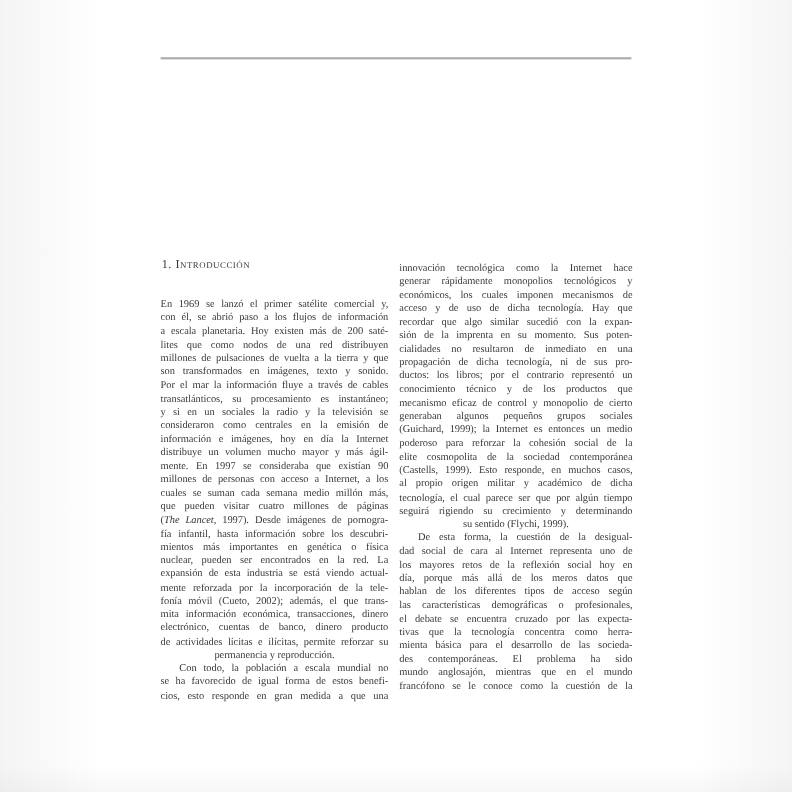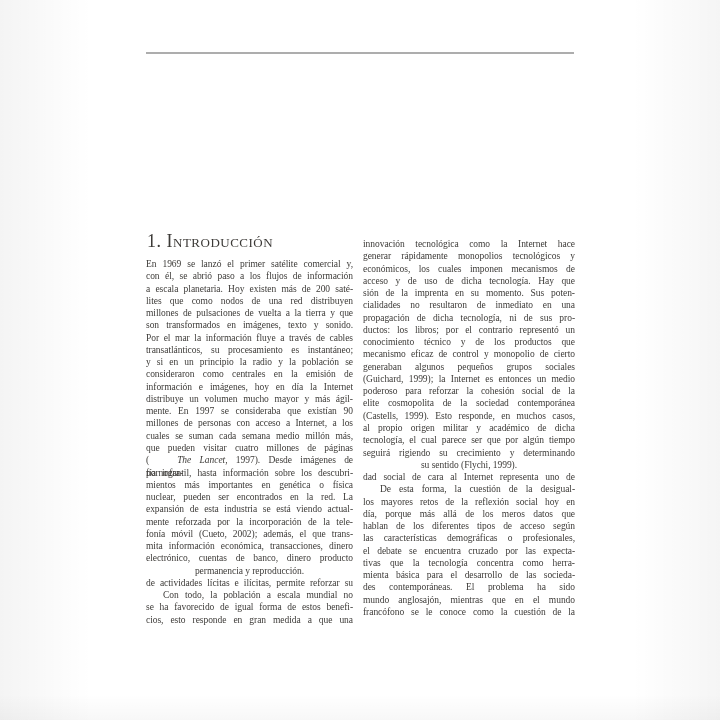--- a/index.html
+++ b/index.html
@@ -30,39 +30,39 @@
     background: linear-gradient(to top, rgba(0,0,0,0.03), rgba(0,0,0,0));
     pointer-events: none;
   }
   .top-rule {
     position: absolute; left: 146px; top: 52px;
     width: 428px; height: 2px;
     background: var(--rule-color, #adadad);
   }
   .heading {
     position: absolute; left: 147px; top: 234px;
-    font-size: 18px; line-height: 14px;
+    font-size: 11px; line-height: 14px;
     font-variant: small-caps;
     letter-spacing: 0.5px;
     color: var(--text-color, #3c3a37);
   }
   .col {
     position: absolute;
     color: var(--text-color, #3c3a37);
     font-size: 9.5px;
     line-height: 12.28px;
     letter-spacing: -0.05px;
   }
-  .col-left  { left: 146px; top: 258px; width: 207px; }
+  .col-left  { left: 146px; top: 271px; width: 207px; }
   .col-right { left: 363px; top: 238px; width: 212px; }
   .line { height: 12.28px; white-space: normal; }
   .line.j { text-align: justify; text-align-last: justify; }
   .line.flush { text-align: center; }
   .line.indent { padding-left: 17px; }
-  .em { font-style: italic; margin-left: 28px; }
+  .em { font-style: italic; }
 </style>
 </head>
 <body style="background: rgb(244, 244, 242);">
 
 <div class="page">
   <div class="edge-left"></div>
   <div class="edge-right"></div>
   <div class="edge-bottom"></div>
 
   <div class="top-rule"></div>
@@ -71,65 +71,66 @@
 
   <div class="col col-left">
       <div class="line j"><span>En 1969 se lanzó el primer satélite comercial y,</span></div>
       <div class="line j"><span>con él, se abrió paso a los flujos de información</span></div>
       <div class="line j"><span>a escala planetaria. Hoy existen más de 200 saté-</span></div>
       <div class="line j"><span>lites que como nodos de una red distribuyen</span></div>
       <div class="line j"><span>millones de pulsaciones de vuelta a la tierra y que</span></div>
       <div class="line j"><span>son transformados en imágenes, texto y sonido.</span></div>
       <div class="line j"><span>Por el mar la información fluye a través de cables</span></div>
       <div class="line j"><span>transatlánticos, su procesamiento es instantáneo;</span></div>
-      <div class="line j"><span>y si en un principio la radio y la población se</span></div>
+      <div class="line j"><span>y si en un sociales la radio y la televisión se</span></div>
       <div class="line j"><span>consideraron como centrales en la emisión de</span></div>
       <div class="line j"><span>información e imágenes, hoy en día la Internet</span></div>
       <div class="line j"><span>distribuye un volumen mucho mayor y más ágil-</span></div>
       <div class="line j"><span>mente. En 1997 se consideraba que existían 90</span></div>
       <div class="line j"><span>millones de personas con acceso a Internet, a los</span></div>
       <div class="line j"><span>cuales se suman cada semana medio millón más,</span></div>
       <div class="line j"><span>que pueden visitar cuatro millones de páginas</span></div>
       <div class="line j"><span>(</span><span class="em">The Lancet</span><span>, 1997). Desde imágenes de pornogra-</span></div>
       <div class="line j"><span>fía infantil, hasta información sobre los descubri-</span></div>
       <div class="line j"><span>mientos más importantes en genética o física</span></div>
       <div class="line j"><span>nuclear, pueden ser encontrados en la red. La</span></div>
       <div class="line j"><span>expansión de esta industria se está viendo actual-</span></div>
       <div class="line j"><span>mente reforzada por la incorporación de la tele-</span></div>
       <div class="line j"><span>fonía móvil (Cueto, 2002); además, el que trans-</span></div>
       <div class="line j"><span>mita información económica, transacciones, dinero</span></div>
       <div class="line j"><span>electrónico, cuentas de banco, dinero producto</span></div>
+      <div class="line j"><span>de actividades lícitas e ilícitas, permite reforzar su</span></div>
       <div class="line flush"><span>permanencia y reproducción.</span></div>
-      <div class="line j"><span>de actividades lícitas e ilícitas, permite reforzar su</span></div>
       <div class="line j indent"><span>Con todo, la población a escala mundial no</span></div>
       <div class="line j"><span>se ha favorecido de igual forma de estos benefi-</span></div>
       <div class="line j"><span>cios, esto responde en gran medida a que una</span></div>
     </div>
   <div class="col col-right">
       <div class="line j"><span>innovación tecnológica como la Internet hace</span></div>
       <div class="line j"><span>generar rápidamente monopolios tecnológicos y</span></div>
       <div class="line j"><span>económicos, los cuales imponen mecanismos de</span></div>
       <div class="line j"><span>acceso y de uso de dicha tecnología. Hay que</span></div>
+      <div class="line j"><span>recordar que algo similar sucedió con la expan-</span></div>
       <div class="line j"><span>sión de la imprenta en su momento. Sus poten-</span></div>
       <div class="line j"><span>cialidades no resultaron de inmediato en una</span></div>
       <div class="line j"><span>propagación de dicha tecnología, ni de sus pro-</span></div>
       <div class="line j"><span>ductos: los libros; por el contrario representó un</span></div>
       <div class="line j"><span>conocimiento técnico y de los productos que</span></div>
       <div class="line j"><span>mecanismo eficaz de control y monopolio de cierto</span></div>
       <div class="line j"><span>generaban algunos pequeños grupos sociales</span></div>
       <div class="line j"><span>(Guichard, 1999); la Internet es entonces un medio</span></div>
       <div class="line j"><span>poderoso para reforzar la cohesión social de la</span></div>
       <div class="line j"><span>elite cosmopolita de la sociedad contemporánea</span></div>
       <div class="line j"><span>(Castells, 1999). Esto responde, en muchos casos,</span></div>
       <div class="line j"><span>al propio origen militar y académico de dicha</span></div>
       <div class="line j"><span>tecnología, el cual parece ser que por algún tiempo</span></div>
       <div class="line j"><span>seguirá rigiendo su crecimiento y determinando</span></div>
       <div class="line flush"><span>su sentido (Flychi, 1999).</span></div>
+      <div class="line j indent"><span>De esta forma, la cuestión de la desigual-</span></div>
       <div class="line j"><span>dad social de cara al Internet representa uno de</span></div>
-      <div class="line j indent"><span>De esta forma, la cuestión de la desigual-</span></div>
       <div class="line j"><span>los mayores retos de la reflexión social hoy en</span></div>
       <div class="line j"><span>día, porque más allá de los meros datos que</span></div>
       <div class="line j"><span>hablan de los diferentes tipos de acceso según</span></div>
       <div class="line j"><span>las características demográficas o profesionales,</span></div>
       <div class="line j"><span>el debate se encuentra cruzado por las expecta-</span></div>
       <div class="line j"><span>tivas que la tecnología concentra como herra-</span></div>
       <div class="line j"><span>mienta básica para el desarrollo de las socieda-</span></div>
       <div class="line j"><span>des contemporáneas. El problema ha sido</span></div>
       <div class="line j"><span>mundo anglosajón, mientras que en el mundo</span></div>
       <div class="line j"><span>francófono se le conoce como la cuestión de la</span></div>

